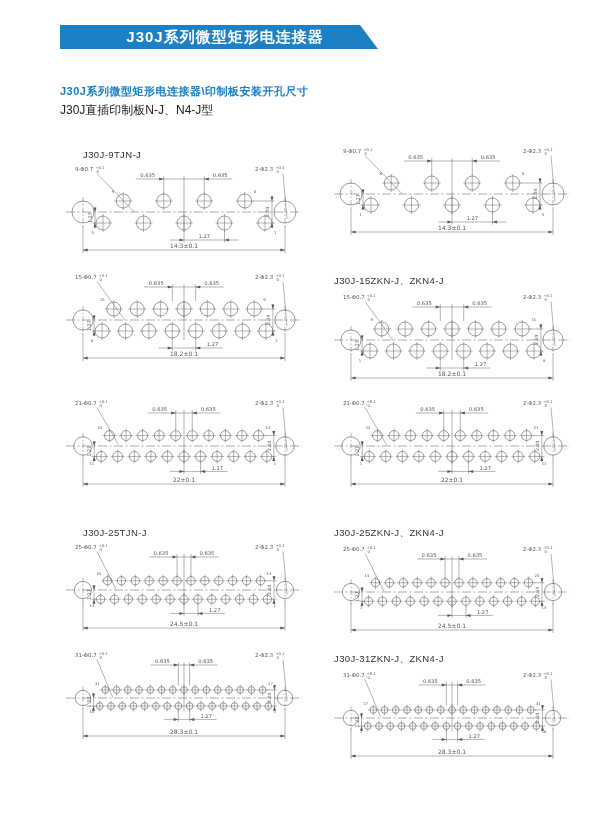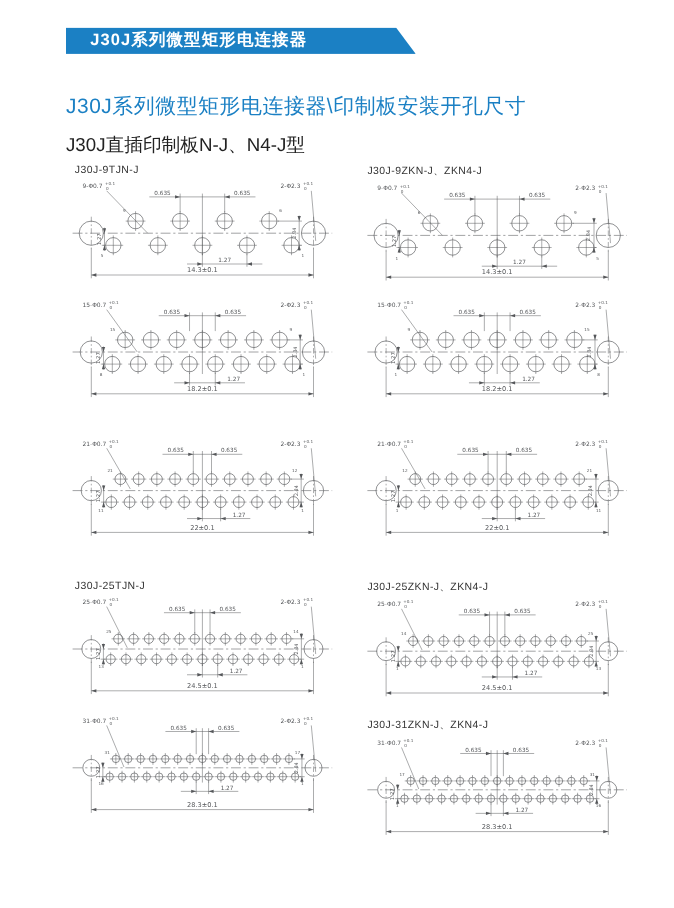--- a/index.html
+++ b/index.html
@@ -3,35 +3,36 @@
 <meta charset="utf-8">
 <style>
   html,body{margin:0;padding:0;}
   body{
     width:613px;height:825px;background:#ffffff;position:relative;
     font-family:"Liberation Sans", sans-serif;overflow:hidden;
   }
   .banner{
     position:absolute;left:60px;top:25px;width:318px;height:24px;
     background:#1b80c4;color:#fff;font-weight:bold;font-size:15px;
-    line-height:24px;padding-left:22px;box-sizing:border-box;
+    line-height:24px;padding-left:12px;box-sizing:border-box;
     clip-path:polygon(0 0,300px 0,318px 100%,0 100%);
     letter-spacing:1px;
+    text-align:center;
   }
   .section-title{
     position:absolute;left:60px;top:84px;color:#1b80c4;
-    font-weight:normal;font-size:19px;letter-spacing:0.5px;
+    font-weight:bold;font-size:11px;letter-spacing:0.5px;
   }
-  .intro{position:absolute;left:60px;top:122px;font-size:17px;color:#222;line-height:19px;}
+  .intro{position:absolute;left:60px;top:101px;font-size:12px;color:#222;line-height:19px;}
   .grid{
     position:absolute;left:56px;top:144px;
     display:grid;grid-template-columns:268px 268px;grid-auto-rows:126px;
   }
   .cell{overflow:visible;}
-  .dtitle{font-size:9.5px;color:#333;margin:5px 0 2px 12px;letter-spacing:0.4px;white-space:nowrap;}
+  .dtitle{font-size:9.5px;color:#333;margin:5px 0 2px 27px;letter-spacing:0.4px;white-space:nowrap;}
   .cell:nth-child(even) .dtitle{margin-left:10px;}
   svg.drawing{display:block;width:256px;height:104px;}
 </style>
 </head>
 <body>
 
 <div class="banner">
   <span>J30J系列微型矩形电连接器</span>
 </div>
 
@@ -116,21 +117,20 @@
         <text x="216.4" y="6.5" font-size="3.8" fill="#55575a" text-anchor="start" font-family="&quot;DejaVu Sans&quot;, sans-serif">+0.1</text>
         <text x="217.4" y="11" font-size="3.8" fill="#55575a" text-anchor="start" font-family="&quot;DejaVu Sans&quot;, sans-serif">0</text>
         <line x1="224" y1="11.5" x2="228" y2="57" stroke="#55575a" stroke-width="0.45" fill="none"></line>
         <text x="55.25" y="30.5" font-size="3.8" fill="#55575a" text-anchor="end" font-family="&quot;DejaVu Sans&quot;, sans-serif">9</text>
         <text x="194.75" y="30.5" font-size="3.8" fill="#55575a" text-anchor="start" font-family="&quot;DejaVu Sans&quot;, sans-serif">6</text>
         <text x="35" y="72" font-size="3.8" fill="#55575a" text-anchor="end" font-family="&quot;DejaVu Sans&quot;, sans-serif">5</text>
         <text x="215" y="72" font-size="3.8" fill="#55575a" text-anchor="start" font-family="&quot;DejaVu Sans&quot;, sans-serif">1</text>
       </svg>
   </div>
   <div class="cell">
-    <div class="dtitle">J30J-9ZKN-J、ZKN4-J</div>
     <svg class="drawing" viewBox="0 0 250 104">
         <line x1="7" y1="50" x2="243" y2="50" stroke="#55575a" stroke-width="0.5" stroke-dasharray="9 2.5 2 2.5"></line>
         <circle cx="24" cy="50" r="11" stroke="#55575a" stroke-width="0.6" fill="none"></circle>
         <line x1="24" y1="35" x2="24" y2="65" stroke-dasharray="5 2 1.5 2" stroke="#55575a" stroke-width="0.45" fill="none"></line>
         <circle cx="226" cy="50" r="11" stroke="#55575a" stroke-width="0.6" fill="none"></circle>
         <line x1="226" y1="35" x2="226" y2="65" stroke-dasharray="5 2 1.5 2" stroke="#55575a" stroke-width="0.45" fill="none"></line>
         <circle cx="44" cy="61" r="7" stroke="#55575a" stroke-width="0.6" fill="none"></circle>
         <line x1="35" y1="61" x2="53" y2="61" stroke="#55575a" stroke-width="0.45" fill="none"></line>
         <line x1="44" y1="52" x2="44" y2="70" stroke="#55575a" stroke-width="0.45" fill="none"></line>
         <circle cx="84.5" cy="61" r="7" stroke="#55575a" stroke-width="0.6" fill="none"></circle>
@@ -293,20 +293,21 @@
         <text x="216.4" y="6.5" font-size="3.8" fill="#55575a" text-anchor="start" font-family="&quot;DejaVu Sans&quot;, sans-serif">+0.1</text>
         <text x="217.4" y="11" font-size="3.8" fill="#55575a" text-anchor="start" font-family="&quot;DejaVu Sans&quot;, sans-serif">0</text>
         <line x1="224" y1="11.5" x2="228" y2="56.1" stroke="#55575a" stroke-width="0.45" fill="none"></line>
         <text x="45.800000000000004" y="30.5" font-size="3.8" fill="#55575a" text-anchor="end" font-family="&quot;DejaVu Sans&quot;, sans-serif">15</text>
         <text x="204.20000000000002" y="30.5" font-size="3.8" fill="#55575a" text-anchor="start" font-family="&quot;DejaVu Sans&quot;, sans-serif">9</text>
         <text x="34.1" y="72" font-size="3.8" fill="#55575a" text-anchor="end" font-family="&quot;DejaVu Sans&quot;, sans-serif">8</text>
         <text x="215.9" y="72" font-size="3.8" fill="#55575a" text-anchor="start" font-family="&quot;DejaVu Sans&quot;, sans-serif">1</text>
       </svg>
   </div>
   <div class="cell">
+    <div class="dtitle">J30J-15ZKN-J、ZKN4-J</div>
     <svg class="drawing" viewBox="0 0 250 104">
         <line x1="7" y1="50" x2="243" y2="50" stroke="#55575a" stroke-width="0.5" stroke-dasharray="9 2.5 2 2.5"></line>
         <circle cx="24" cy="50" r="10.1" stroke="#55575a" stroke-width="0.6" fill="none"></circle>
         <line x1="24" y1="35.9" x2="24" y2="64.1" stroke-dasharray="5 2 1.5 2" stroke="#55575a" stroke-width="0.45" fill="none"></line>
         <circle cx="226" cy="50" r="10.1" stroke="#55575a" stroke-width="0.6" fill="none"></circle>
         <line x1="226" y1="35.9" x2="226" y2="64.1" stroke-dasharray="5 2 1.5 2" stroke="#55575a" stroke-width="0.45" fill="none"></line>
         <circle cx="43.1" cy="61" r="7" stroke="#55575a" stroke-width="0.6" fill="none"></circle>
         <line x1="34.1" y1="61" x2="52.1" y2="61" stroke="#55575a" stroke-width="0.45" fill="none"></line>
         <line x1="43.1" y1="52" x2="43.1" y2="70" stroke="#55575a" stroke-width="0.45" fill="none"></line>
         <circle cx="66.5" cy="61" r="7" stroke="#55575a" stroke-width="0.6" fill="none"></circle>

